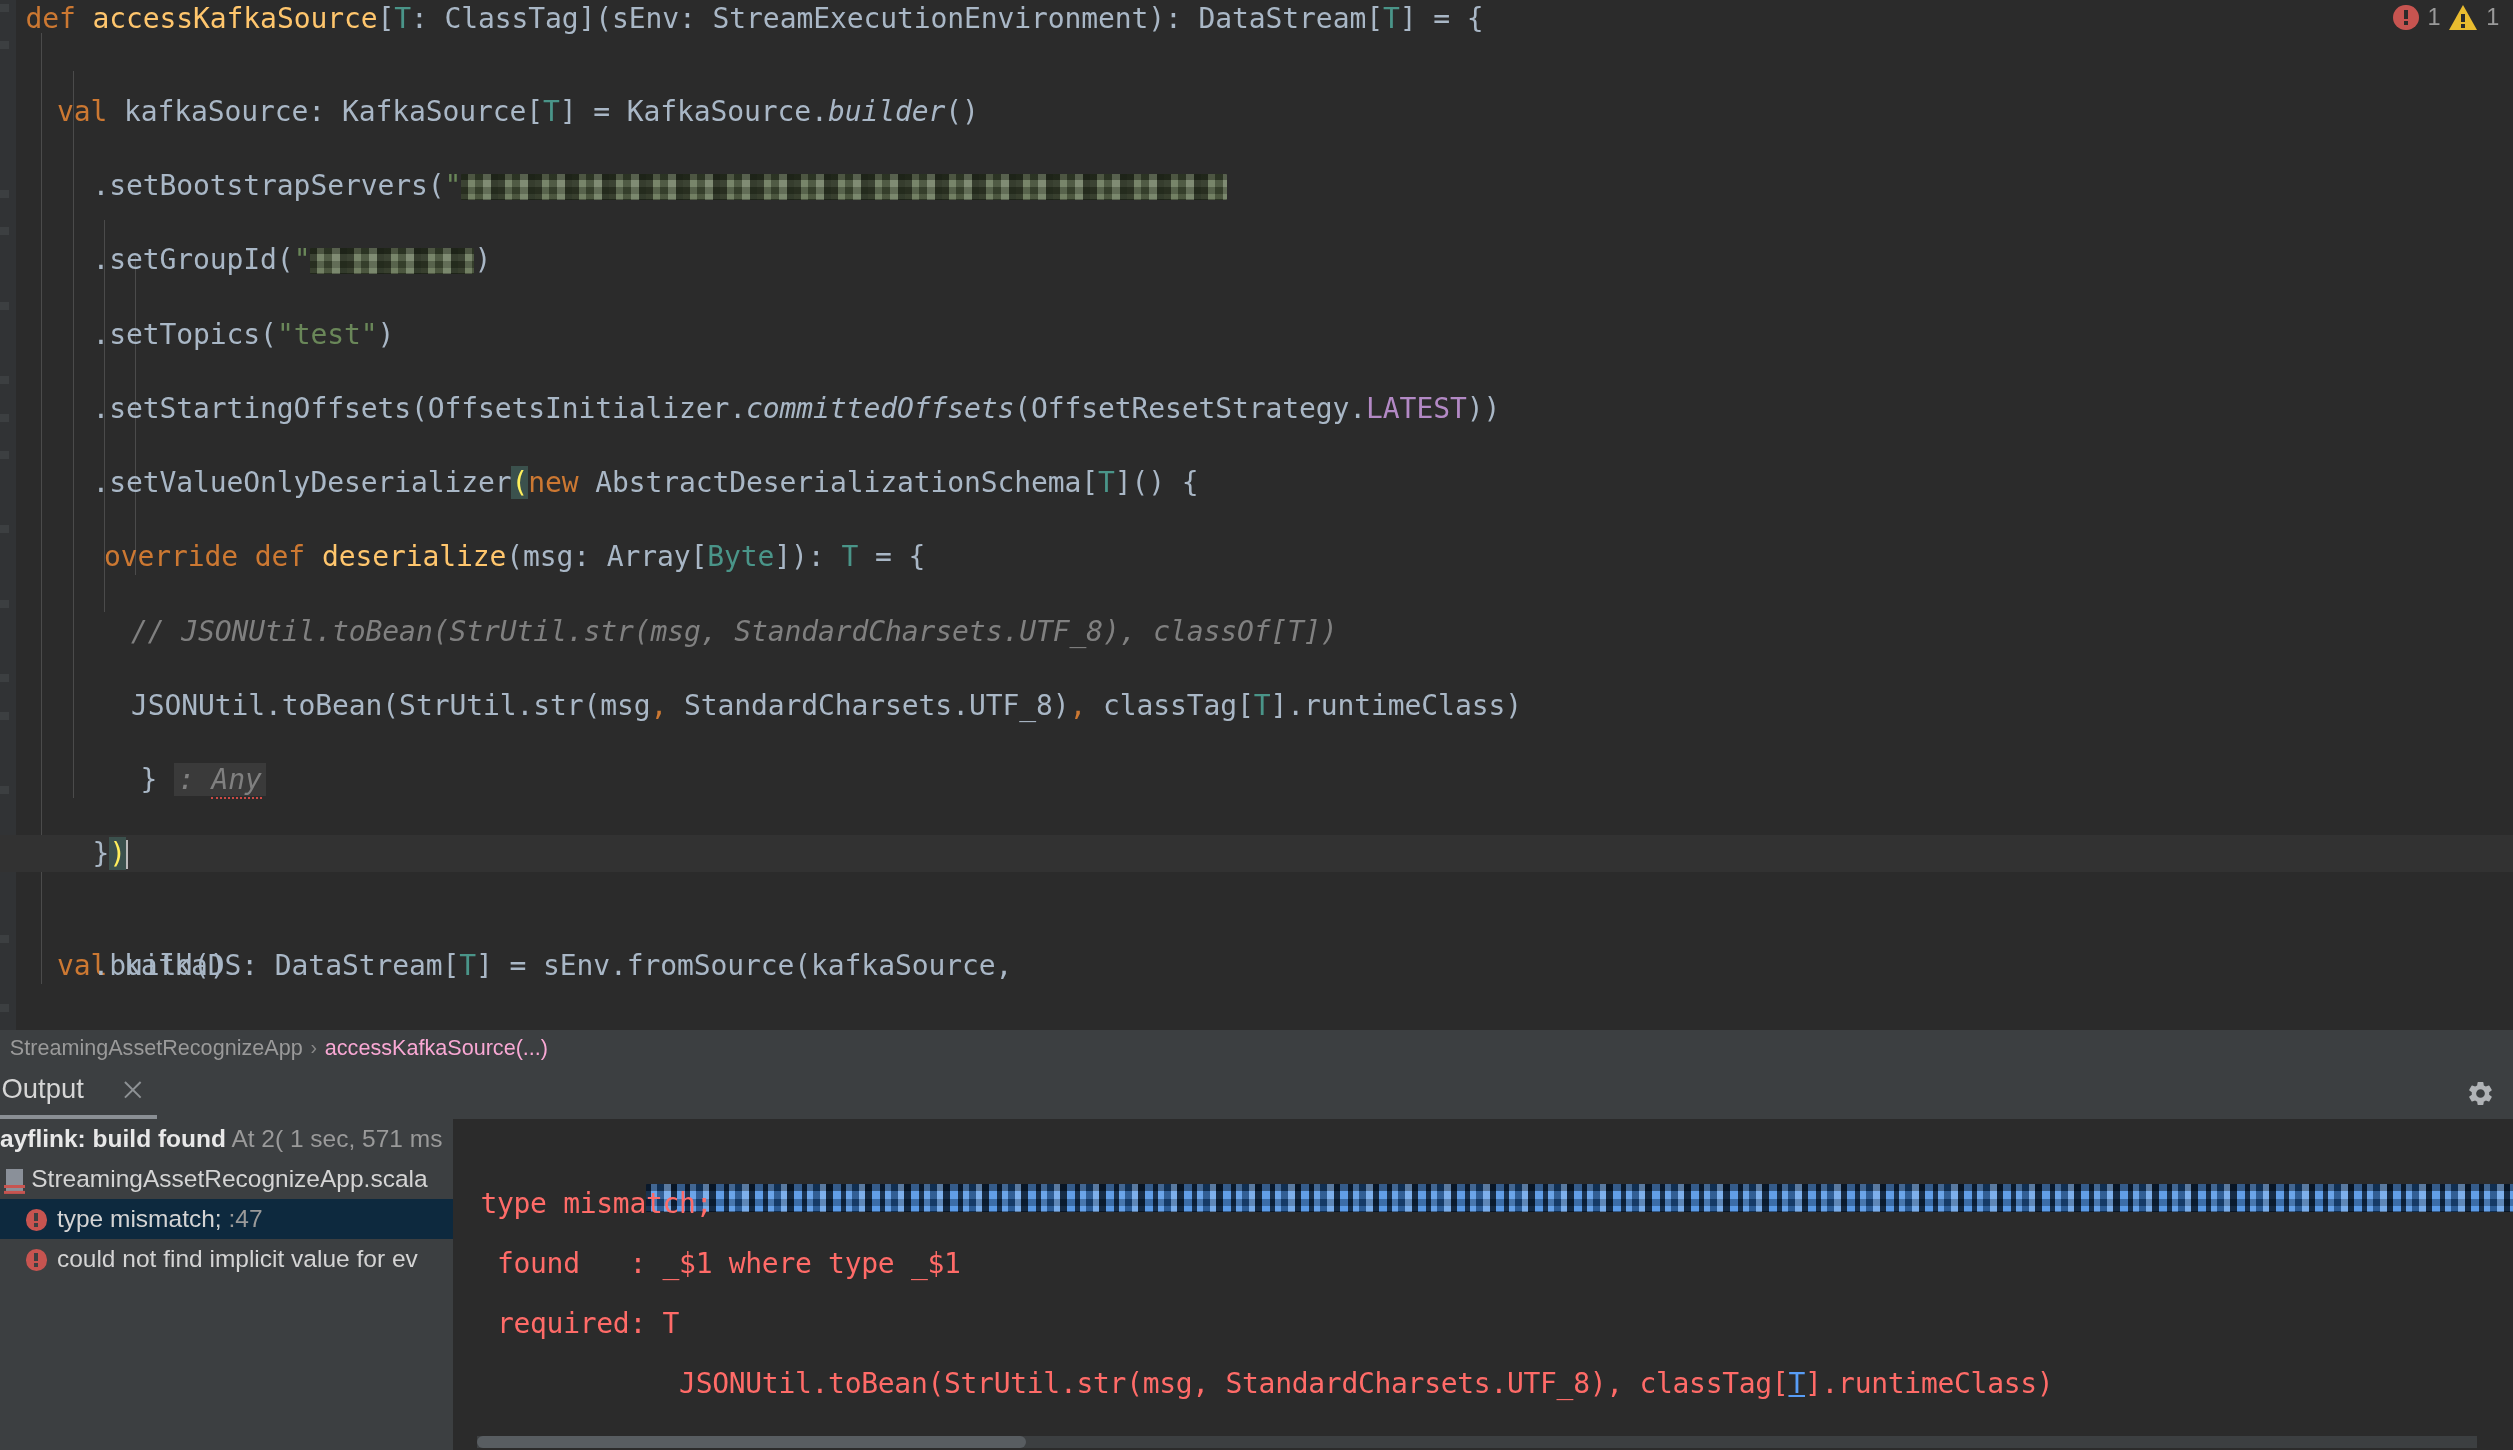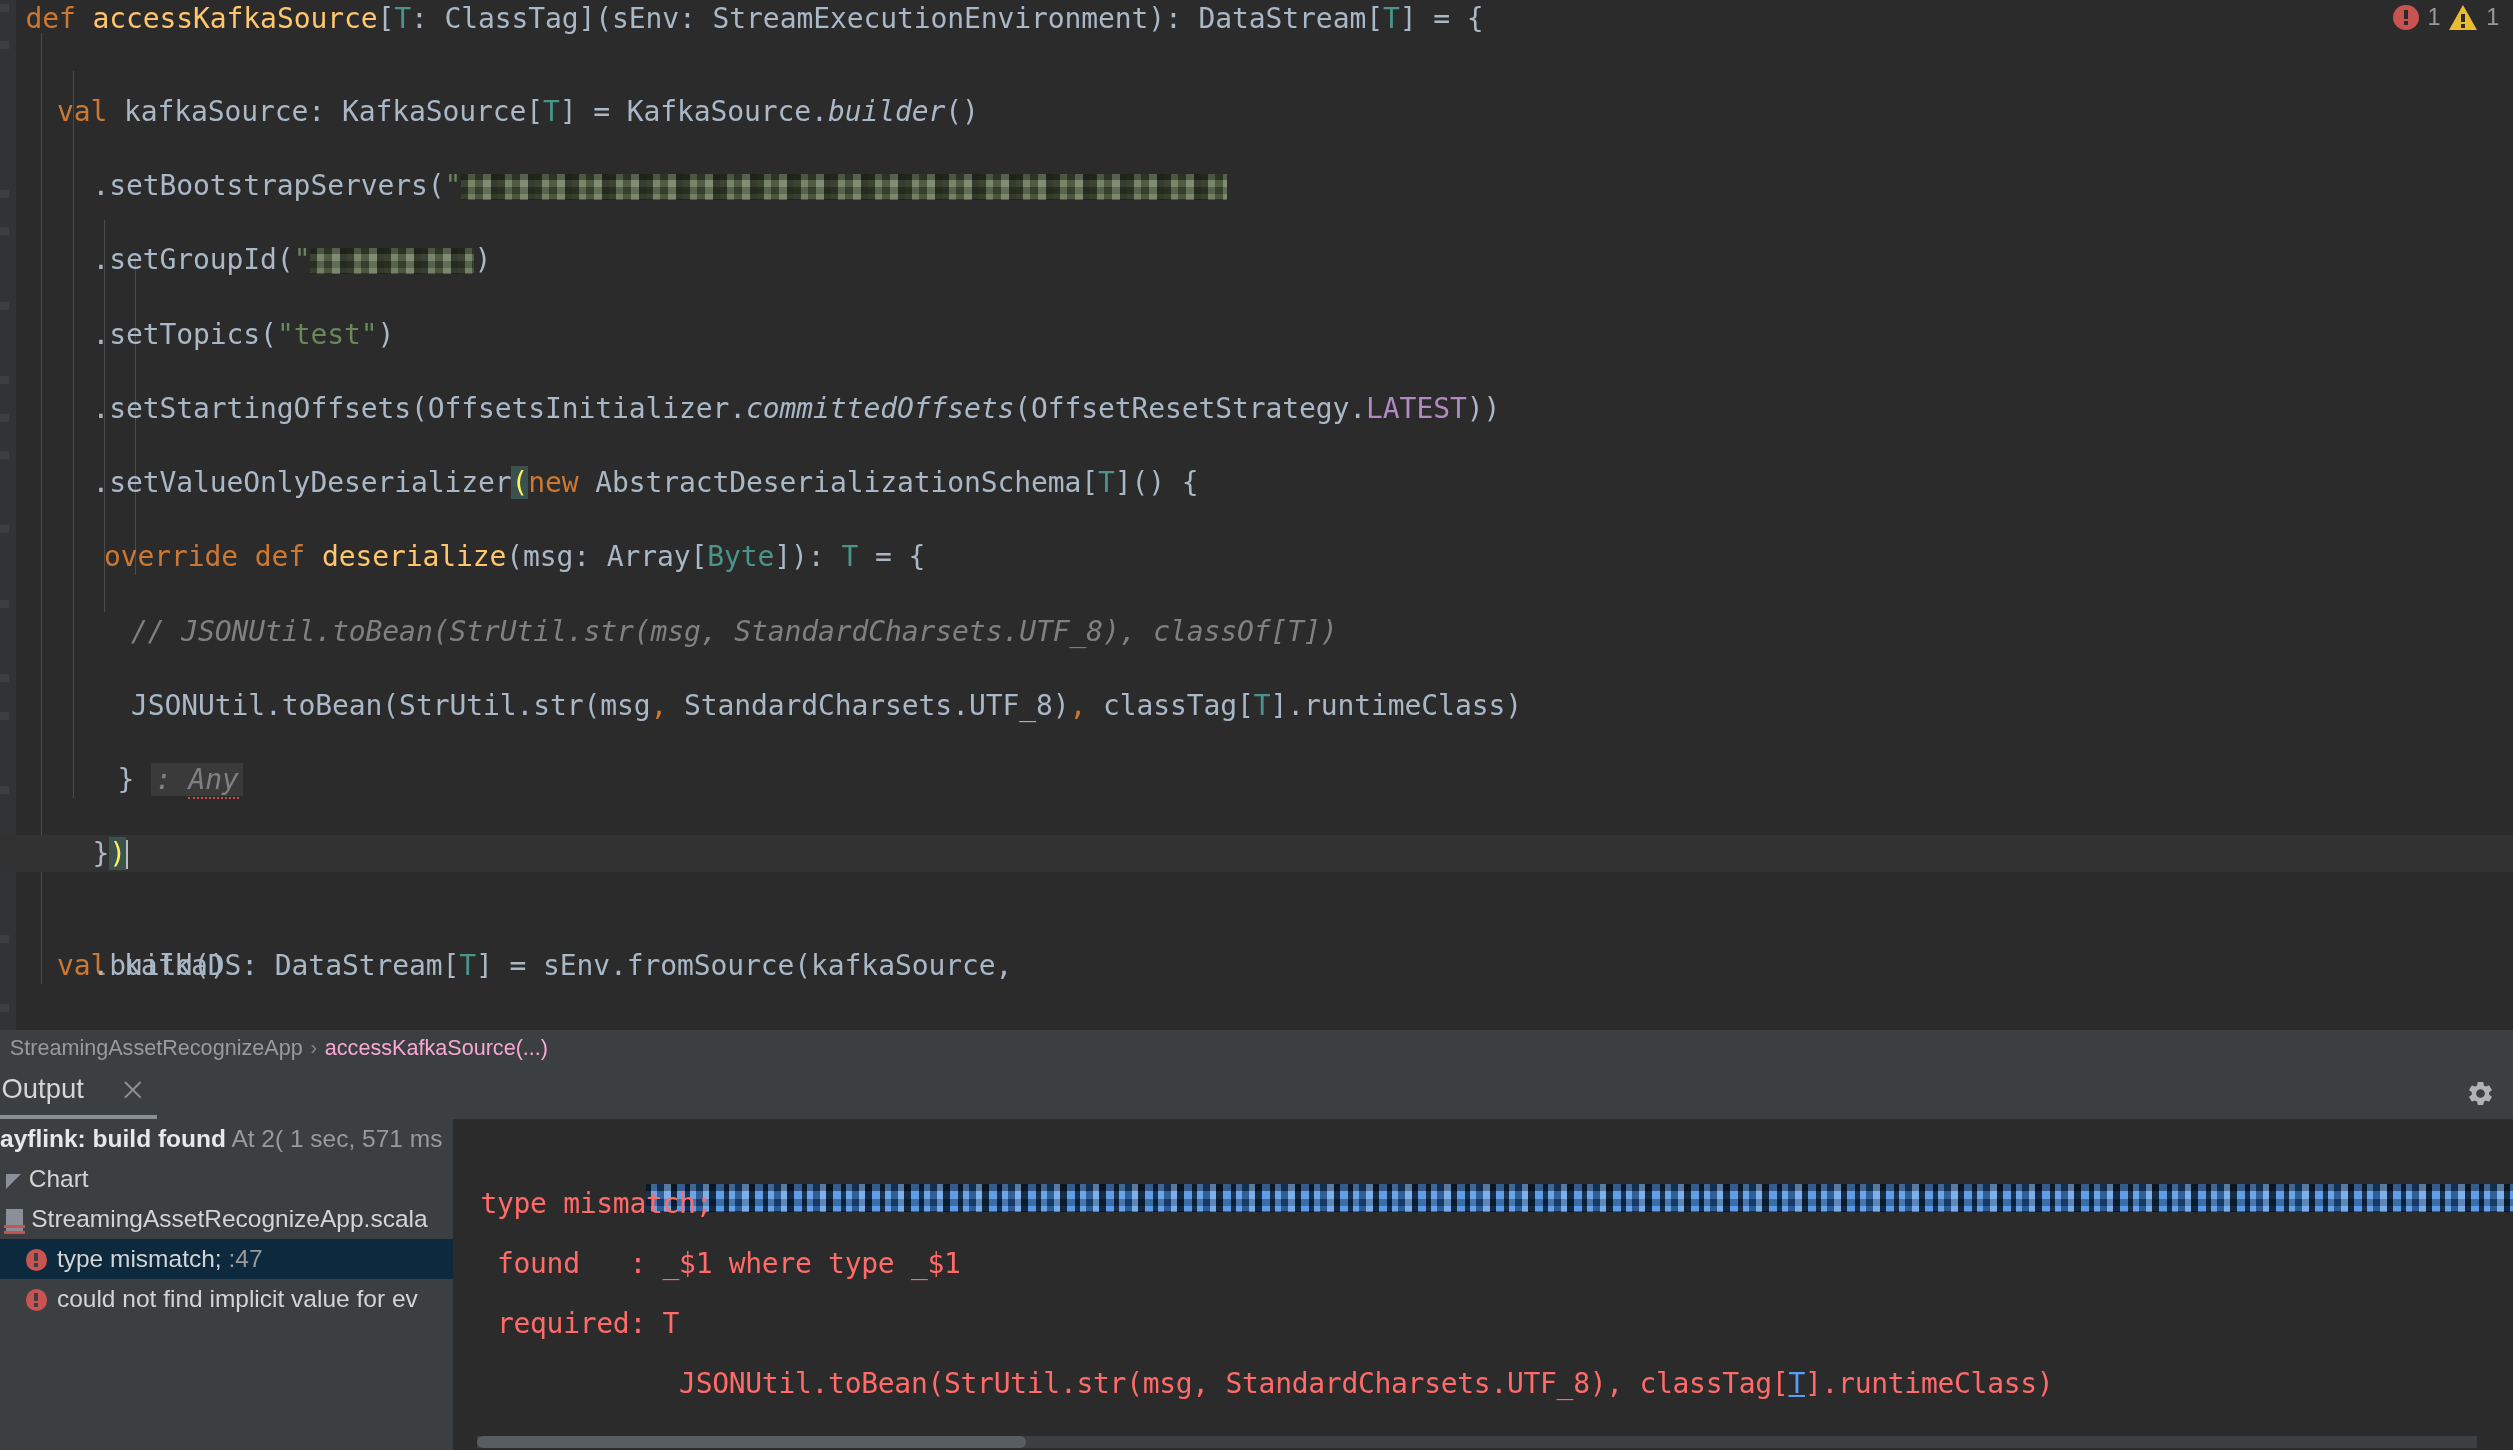--- a/index.html
+++ b/index.html
@@ -147,21 +147,21 @@
       <div class="line" style="top:205px"><span class="txt" style="left:25.5px;"><span class="pl">    .setStartingOffsets(OffsetsInitializer.</span><span class="it">committedOffsets</span><span class="pl">(OffsetResetStrategy.</span><span class="itp">LATEST</span><span class="pl">))</span></span></div>
 
       <div class="line" style="top:242px"><span class="txt" style="left:25.5px;"><span class="pl">    .setValueOnlyDeserializer</span><span class="brmatch"><span class="y">(</span></span><span class="kw">new</span><span class="pl"> AbstractDeserializationSchema[</span><span class="tp">T</span><span class="pl">]() {</span></span></div>
 
       <div class="line" style="top:279px"><span class="txt" style="left:104px;"><span class="kw">override</span> <span class="kw">def</span> <span class="fn">deserialize</span><span class="pl">(msg: Array[</span><span class="tp">Byte</span><span class="pl">]): </span><span class="tp">T</span><span class="pl"> = {</span></span></div>
 
       <div class="line" style="top:317px"><span class="txt" style="left:131px;"><span class="cmt">// JSONUtil.toBean(StrUtil.str(msg, StandardCharsets.UTF_8), classOf[T])</span></span></div>
 
       <div class="line" style="top:354px"><span class="txt" style="left:131px;"><span class="pl">JSONUtil.toBean(StrUtil.str(msg</span><span class="kw">,</span><span class="pl"> StandardCharsets.UTF_8)</span><span class="kw">,</span><span class="pl"> classTag[</span><span class="tp">T</span><span class="pl">].runtimeClass)</span></span></div>
 
-      <div class="line" style="top:391px"><span class="txt" style="left:17px;"><span class="pl">      } </span><span class="anychip"><span class="cmt">: </span><span class="cmt squig">Any</span></span></span></div>
+      <div class="line" style="top:391px"><span class="txt" style="left:40px;"><span class="pl">      } </span><span class="anychip"><span class="cmt">: </span><span class="cmt squig">Any</span></span></span></div>
 
       <div class="line caretline" style="top:428px"><span class="txt" style="left:25.5px;"><span class="pl">    }</span><span class="brmatch"><span class="y">)</span></span><span class="caret"></span></span></div>
 
       <div class="line" style="top:503px"><span class="txt" style="left:57px;"><span class="kw">val</span><span class="pl"> kafkaDS: DataStream[</span><span class="tp">T</span><span class="pl">] = sEnv.fromSource(kafkaSource,</span></span></div>
 
       <div class="line" style="top:466px"><span class="txt" style="left:25.5px;"><span class="pl">    .build()</span></span></div>
 
     </div>
   </div>
 
@@ -189,23 +189,20 @@
       </span>
     </div>
 
     <div class="tw-body">
 
       <div class="tree">
         <div class="tree-row" style="padding-left:0;">
           <span class="t-bold">ayflink: build found</span><span class="t-dim"> At 2( 1 sec, 571 ms</span>
         </div>
         <div class="tree-row">
-          <span class="chart-ic"></span><span>Chart</span>
-        </div>
-        <div class="tree-row">
           <span class="file-ic"></span><span>StreamingAssetRecognizeApp.scala</span>
         </div>
         <div class="tree-row sel" style="padding-left:0;">
           <span class="err-sm"></span><span>type mismatch;</span><span class="t-dim"> :47</span>
         </div>
         <div class="tree-row" style="padding-left:0;">
           <span class="err-sm"></span><span>could not find implicit value for ev</span>
         </div>
         <div class="tree-scroll"></div>
       </div>

